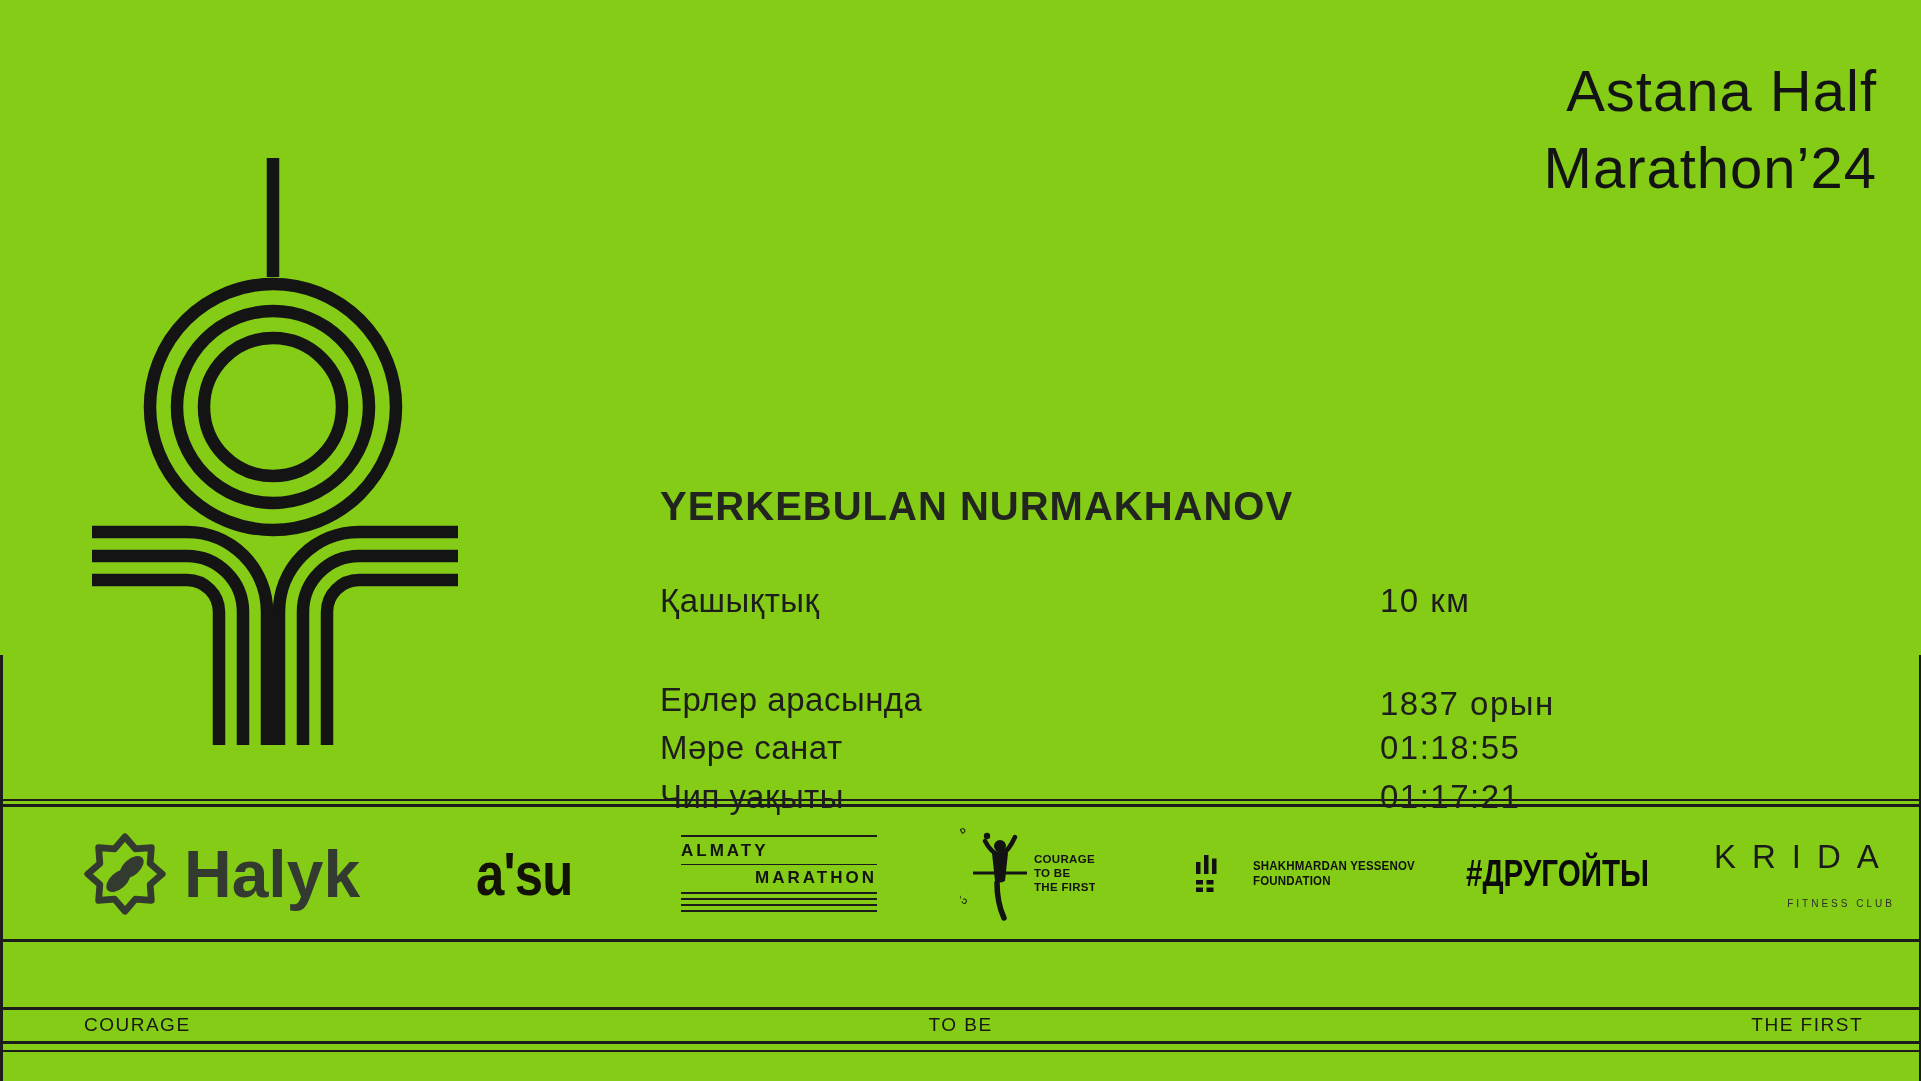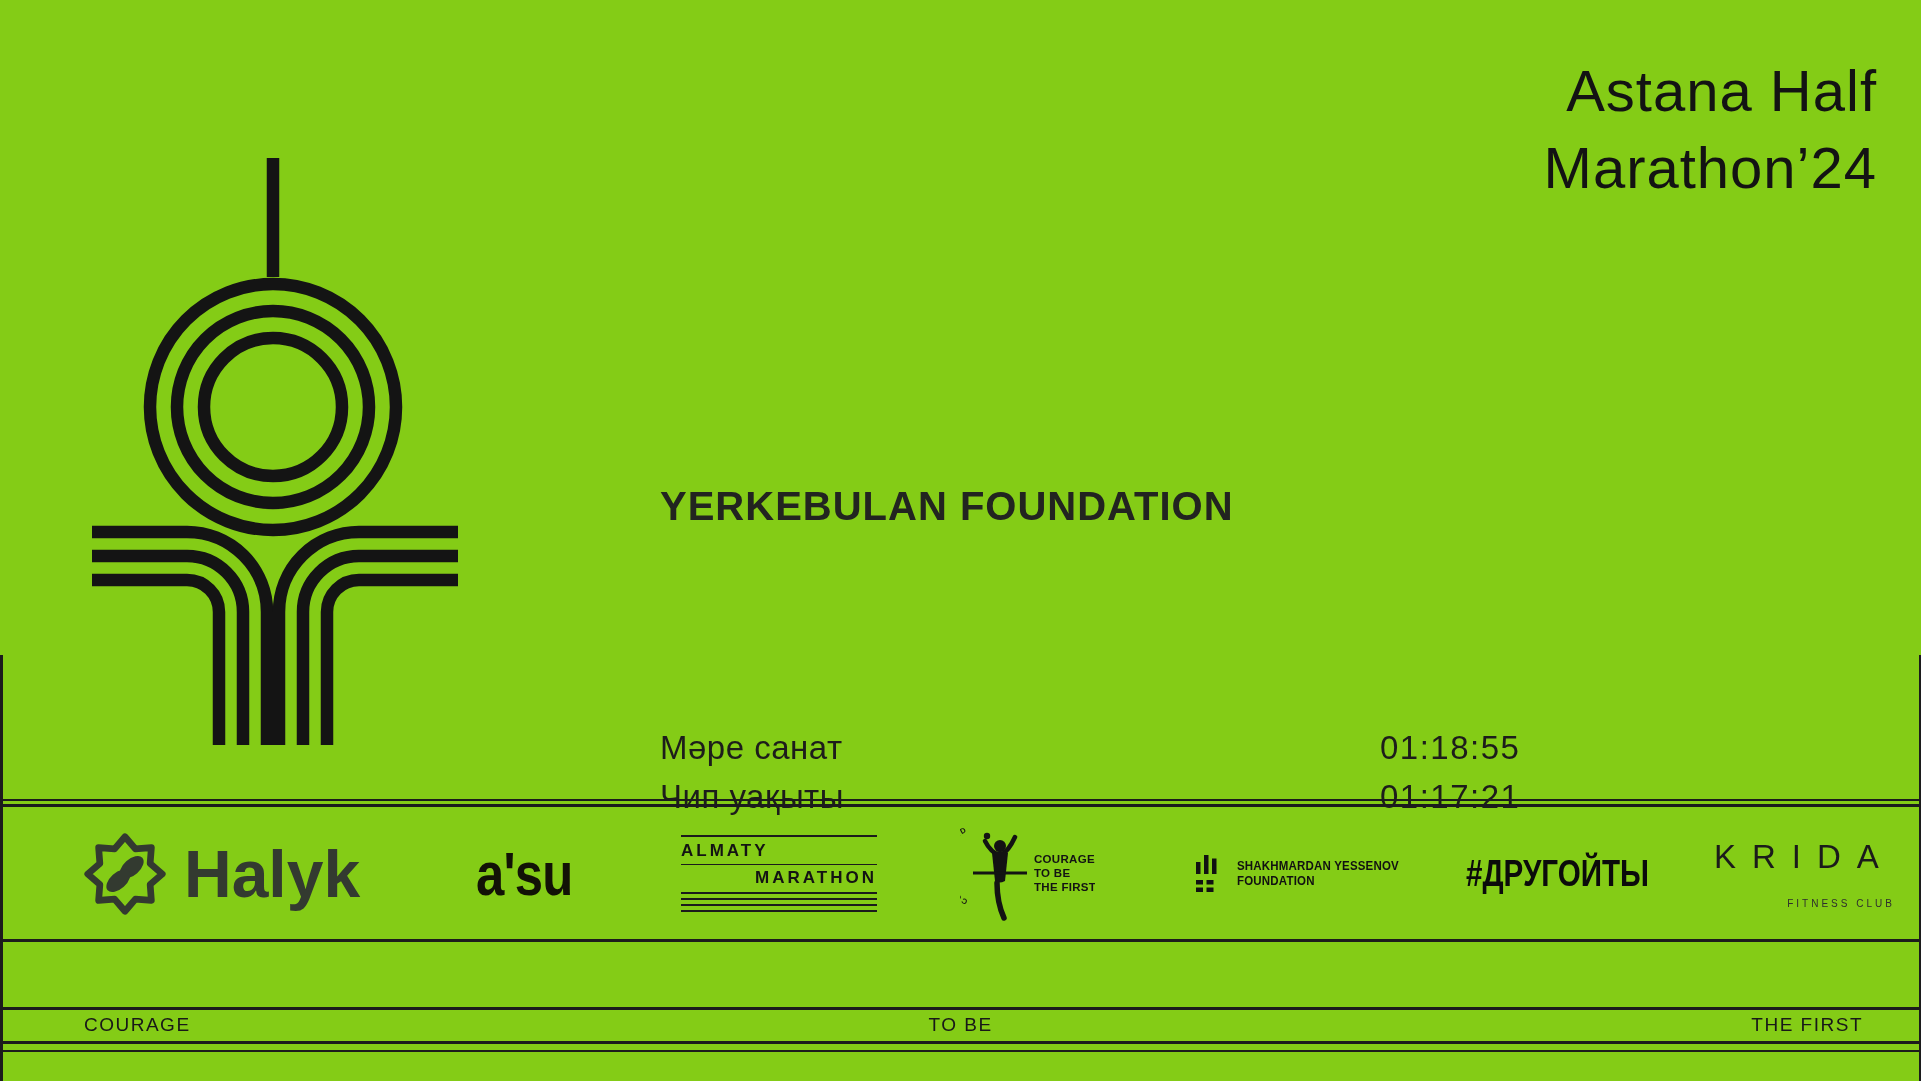--- a/index.html
+++ b/index.html
@@ -38,21 +38,21 @@
   .side-l { left:0; } .side-r { right:0; }
   
   .sp { position:absolute; top:807px; height:133px; display:flex; align-items:center; }
   .halyk-text { font-size:66px; font-weight:700; letter-spacing:0; color:#333A30; margin-left:16px; }
   .asu-text { font-size:62px; font-weight:700; color:#121206; transform:scaleX(0.82); transform-origin:left center; letter-spacing:-1px; }
   .am { width:196px; color:#131313; }
   .am .rule { height:1.5px; background:#1b1b1b; }
   .am .l1 { font-size:17px; font-weight:700; letter-spacing:3px; padding:4px 0 3px; }
   .am .l2 { font-size:17px; font-weight:700; letter-spacing:3px; padding:3px 0 4px; text-align:right; }
   .am .rules .rule { margin-top:4.5px; }
-  .yes { display:flex; align-items:center; }
+  .yes { display:flex; align-items:center;gap:16px; }
   .yes-text { margin-left:15px; font-size:12.5px; line-height:15px; font-weight:700; letter-spacing:0.2px;
               color:#111; transform:scaleX(0.92); transform-origin:left center; white-space:nowrap; }
   .drug { font-size:37px; font-weight:800; color:#0b0b0b; transform:scaleX(0.8); transform-origin:left center; white-space:nowrap; }
   .krida { text-align:right; color:#1b1b1b; }
   .krida-name { font-size:33px; font-weight:300; letter-spacing:16px; text-indent:16px; white-space:nowrap; }
   .krida-sub { font-size:10px; letter-spacing:3px; color:#2e2e2e; margin-top:22px; }
   
   .foot { position:absolute; top:1007px; height:35px; display:flex; align-items:center;
           font-size:19px; font-weight:500; letter-spacing:1.5px; color:#181818; }
   .foot-l { left:84px; }
@@ -76,22 +76,30 @@
     <path d="M 383 406 H 284 A 56 56 0 0 0 228 462 V 595"></path>
     <path d="M 383 430 H 284 A 32 32 0 0 0 252 462 V 595"></path>
   </svg>
 
   <div class="event-title">
     <div>Astana Half</div>
     <div>Marathon’24</div>
   </div>
 
 
-  <div class="name">YERKEBULAN FOUNDATION</div>
+  <div class="name">YERKEBULAN NURMAKHANOV</div>
 
+  <div class="stat-row" style="top:582px">
+    <span class="stat-label">Қашықтық</span>
+    <span class="stat-value">10 км</span>
+  </div>
+  <div class="stat-row" style="top:681px">
+    <span class="stat-label">Ерлер арасында</span>
+    <span class="stat-value" style="top:4px">1837 орын</span>
+  </div>
   <div class="stat-row" style="top:729px">
     <span class="stat-label">Мәре санат</span>
     <span class="stat-value">01:18:55</span>
   </div>
   <div class="stat-row" style="top:778px">
     <span class="stat-label">Чип уақыты</span>
     <span class="stat-value">01:17:21</span>
   </div>
 
   <div class="hr hr-a"></div>

